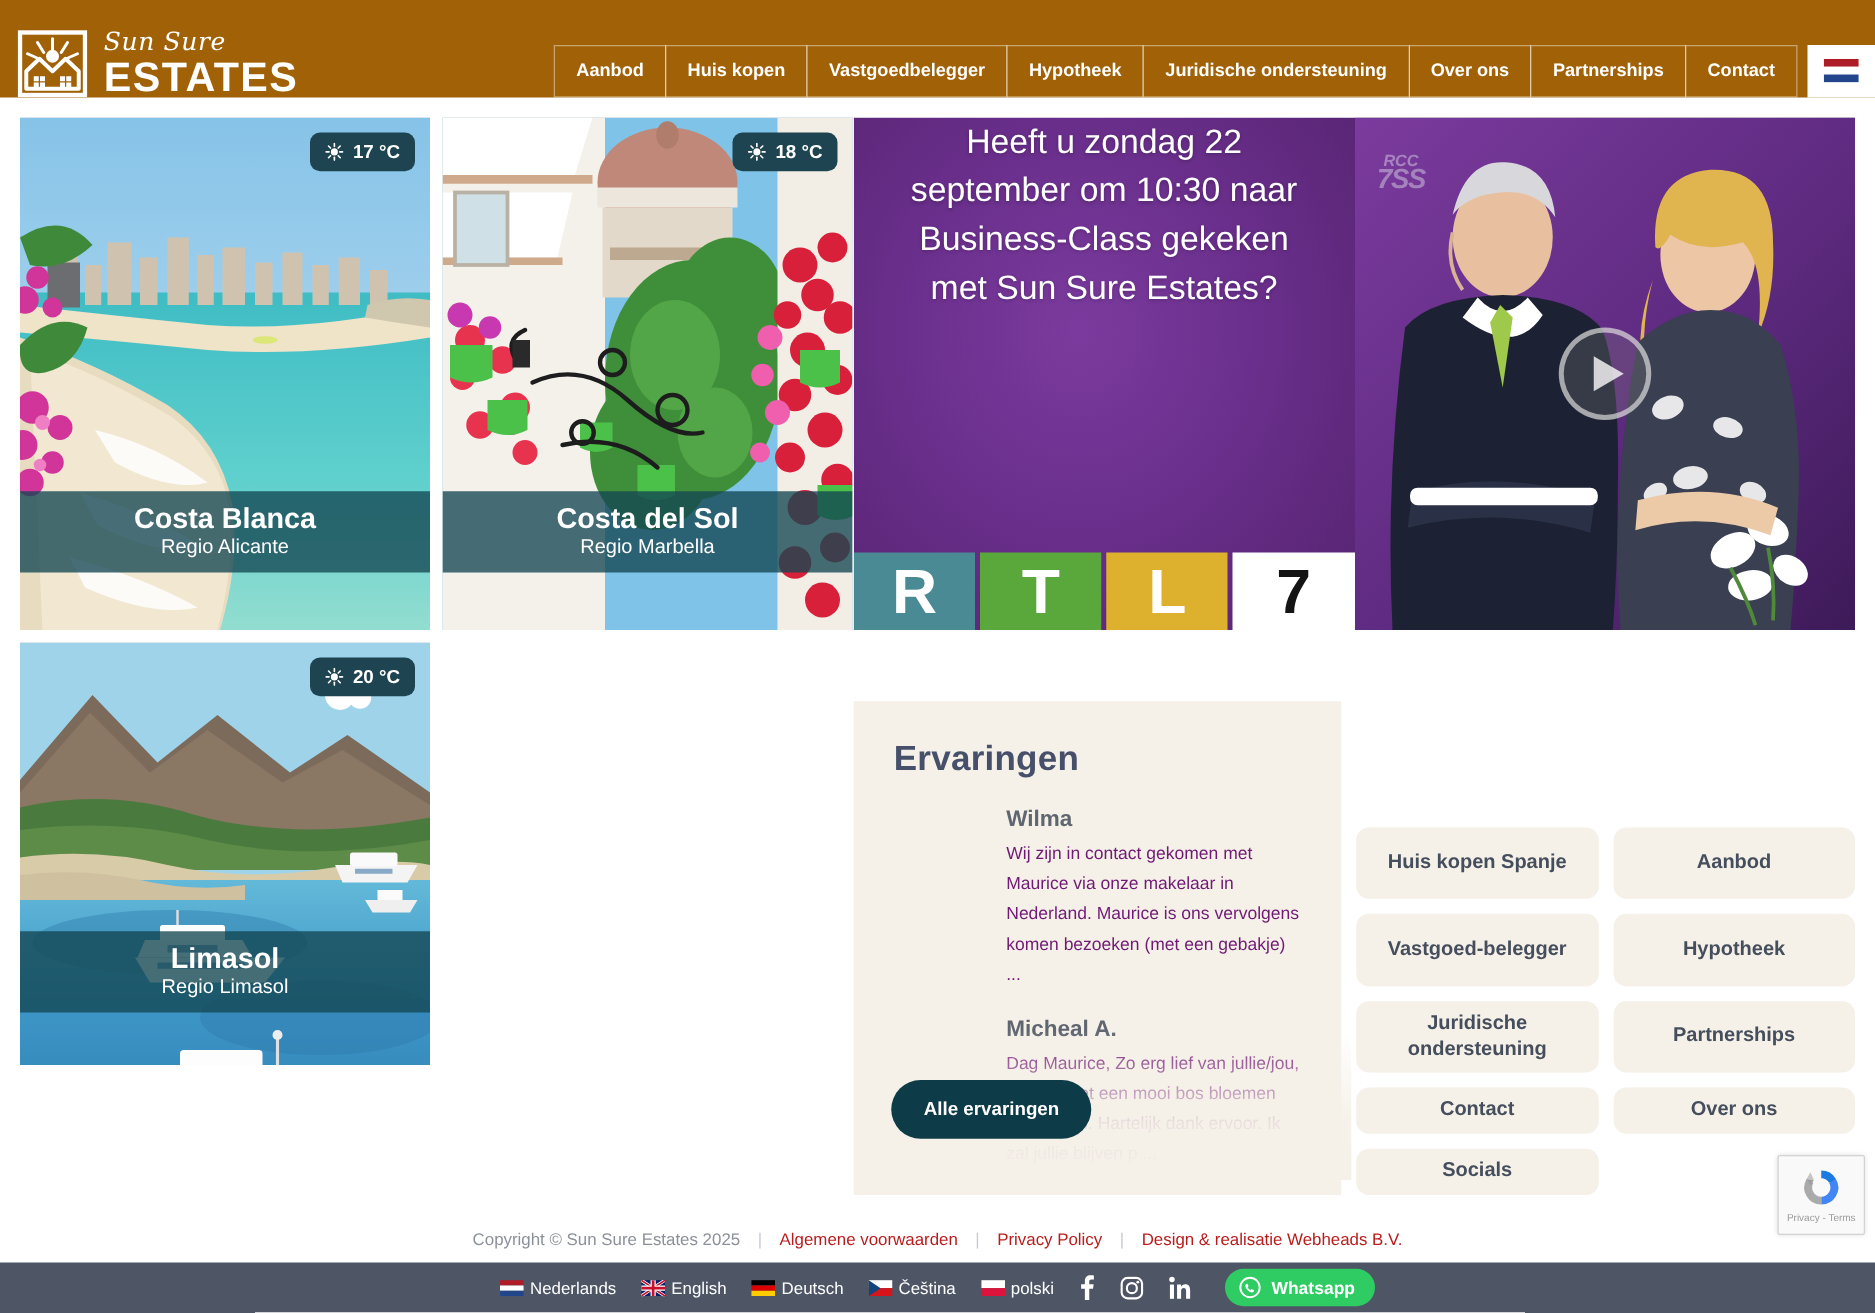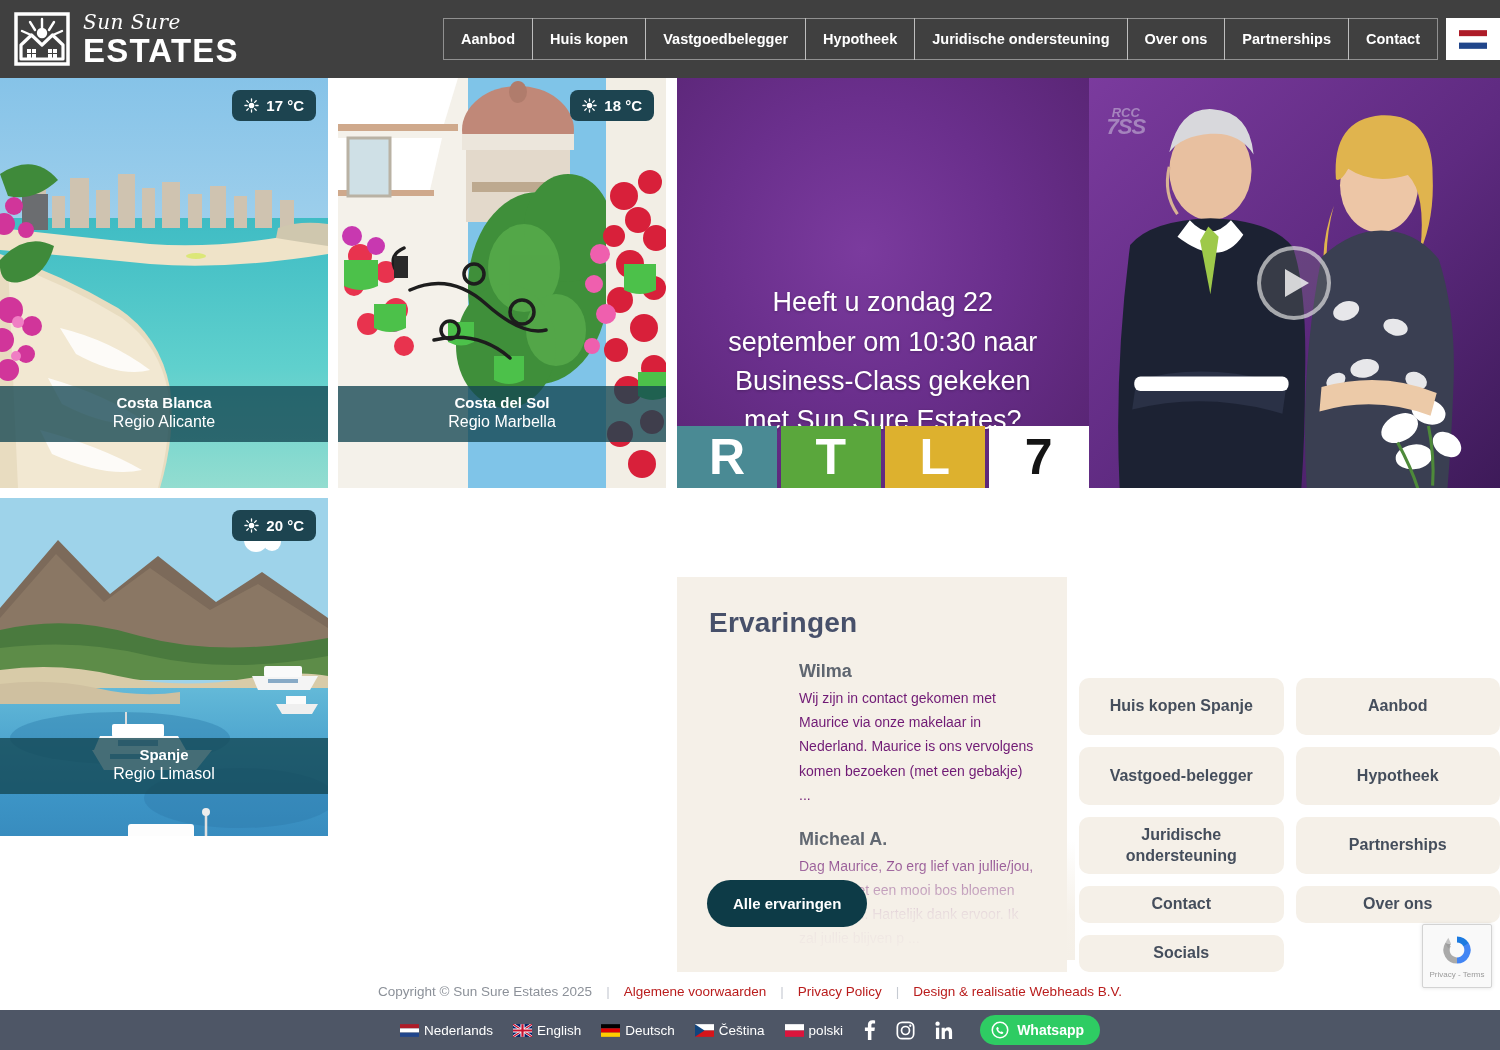--- a/index.html
+++ b/index.html
@@ -5,21 +5,21 @@
   * { box-sizing: border-box; margin: 0; padding: 0; }
   html, body {
     width: 1500px; height: 1050px;
     font-family: "Liberation Sans", sans-serif;
     background: #ffffff; overflow: hidden;
   }
   .page { width: 1500px; height: 1050px; position: relative; display: flex; flex-direction: column; }
 
   
   .header {
-    height: 78px; background: #404040; display: flex; align-items: center;
+    height: 78px; background: #a16207; display: flex; align-items: flex-end;
     flex: 0 0 78px; position: relative;
   }
   .brand { display: flex; align-items: center; padding-left: 14px; gap: 13px; }
   .brand-mark { width: 56px; height: 54px; flex: 0 0 56px; }
   .brand-text { display: flex; flex-direction: column; line-height: 1; color: #ffffff; }
   .brand-script {
     font-family: "DejaVu Serif", serif; font-style: italic; font-size: 20px;
     letter-spacing: .5px; margin-bottom: 2px; font-weight: 400;
   }
   .brand-name { font-size: 33px; font-weight: bold; letter-spacing: 1.2px; }
@@ -30,21 +30,21 @@
     font-size: 14.5px; padding: 13px 17px; margin-right: -1px; white-space: nowrap;
     background: transparent; cursor: pointer; line-height: 1;
   }
   .nav-flag {
     background: #ffffff; padding: 9px 13px; margin-left: 9px; display: flex;
     align-items: center; justify-content: center; cursor: pointer; align-self: stretch;
   }
   .flag-nl { width: 28px; height: 19px; display: block; }
 
   
-  .main { flex: 1 1 auto; display: flex; gap: 10px; }
+  .main { flex: 1 1 auto; padding: 16px; display: flex; gap: 0; }
   .left-col { width: 667px; flex: 0 0 667px; display: flex; flex-wrap: wrap; gap: 10px 10px; align-content: flex-start; }
   .right-col { flex: 1 1 auto; display: flex; flex-direction: column; gap: 12px; }
 
   
   .region-card {
     width: 328px; height: 410px; position: relative; overflow: hidden;
     cursor: pointer; background: #cfd8dc;
   }
   .region-card.tall { height: 338px; }
   .region-photo { position: absolute; inset: 0; }
@@ -52,29 +52,29 @@
     position: absolute; top: 12px; right: 12px; background: #1d4450;
     color: #fff; font-weight: bold; font-size: 15px; border-radius: 8px;
     padding: 7px 12px; display: flex; align-items: center; gap: 7px; z-index: 3;
   }
   .sun-glyph { width: 15px; height: 15px; display: block; }
   .region-caption {
     position: absolute; left: 0; right: 0; bottom: 46px; background: rgba(19,70,82,.78);
     color: #fff; text-align: center; padding: 8px 6px 11px; z-index: 2;
   }
   .region-card.tall .region-caption { bottom: 42px; }
-  .region-title { font-size: 15px; font-weight: bold; line-height: 1.15; }
+  .region-title { font-size: 23px; font-weight: bold; line-height: 1.15; }
   .region-sub { font-size: 16px; font-weight: 400; margin-top: 2px; }
 
   
   .promo { height: 410px; display: flex; overflow: hidden; position: relative; }
   .promo-left {
     flex: 1 1 50%; position: relative;
     background: radial-gradient(ellipse at 45% 42%, #7b3b9e 0%, #6a2f8c 45%, #55236f 100%);
-    display: flex; align-items: flex-end; justify-content: center;
+    display: flex; align-items: flex-start; justify-content: center;
   }
   .promo-headline {
     color: #fff; font-size: 27px; line-height: 1.45; text-align: center;
     max-width: 330px; font-weight: 400; margin-bottom: 48px;
     text-shadow: 0 1px 3px rgba(0,0,0,.25);
   }
   .rtl-bar { position: absolute; left: 0; right: 0; bottom: 0; height: 62px; display: flex; gap: 4px; }
   .rtl-cell {
     flex: 1 1 25%; display: flex; align-items: center; justify-content: center;
     font-size: 50px; font-weight: bold; line-height: 1; font-family: "Liberation Sans", sans-serif;
@@ -467,21 +467,21 @@
                 <line x1="12.6" y1="8" x2="15" y2="8"></line>
               <line x1="3" y1="3" x2="4.7" y2="4.7"></line>
                 <line x1="11.3" y1="11.3" x2="13" y2="13"></line>
               <line x1="13" y1="3" x2="11.3" y2="4.7"></line>
                 <line x1="4.7" y1="11.3" x2="3" y2="13"></line>
             </g>
           </svg>
           <span>20 °C</span>
         </div>
         <div class="region-caption">
-          <div class="region-title">Spanje</div>
+          <div class="region-title">Limasol</div>
           <div class="region-sub">Regio Limasol</div>
         </div>
       </div>
     </div>
 
     <div class="right-col">
 
       <div class="promo">
         <div class="promo-left">
           <div class="promo-headline">Heeft u zondag 22 september om 10:30 naar Business-Class gekeken met Sun Sure Estates?</div>

